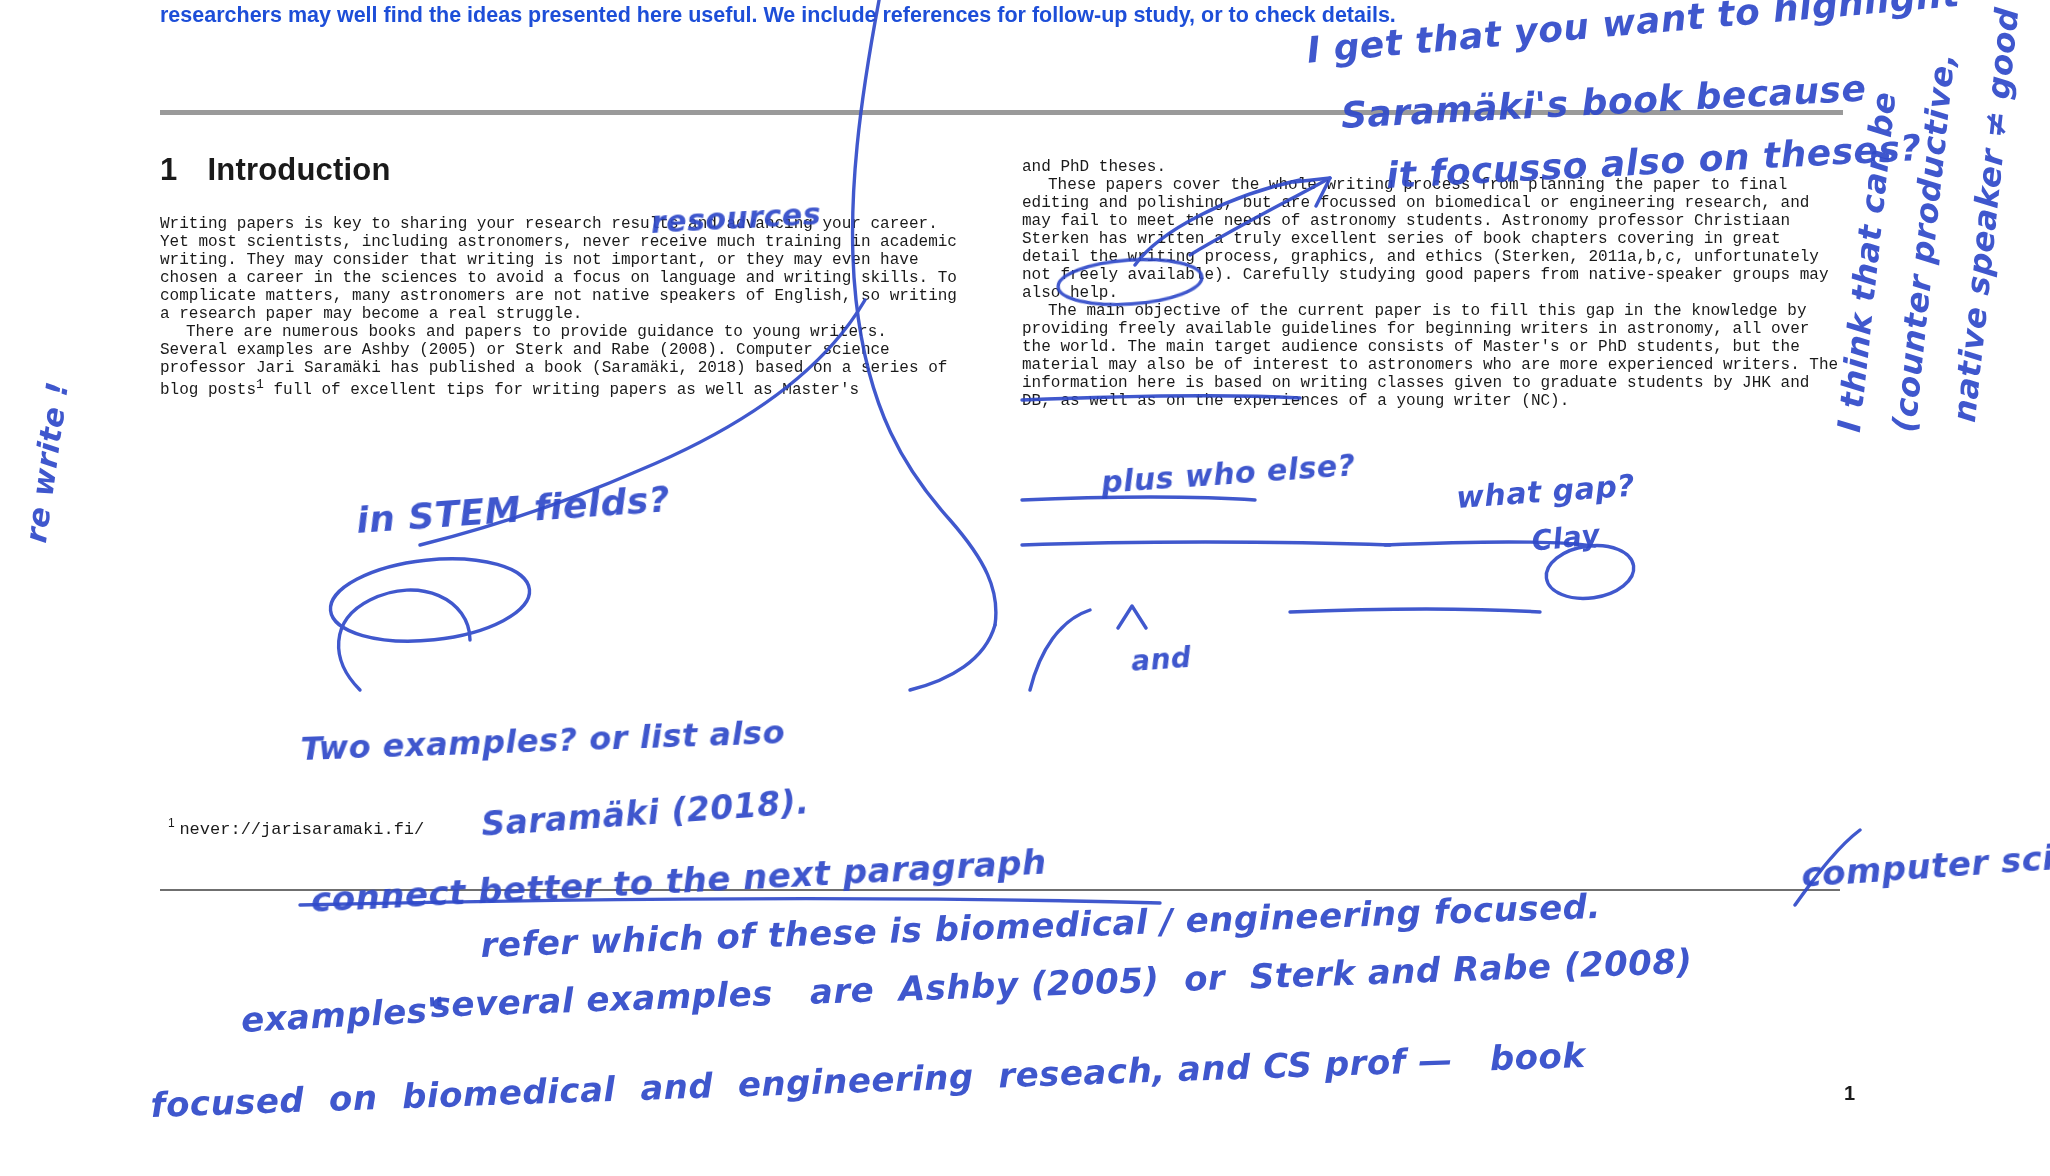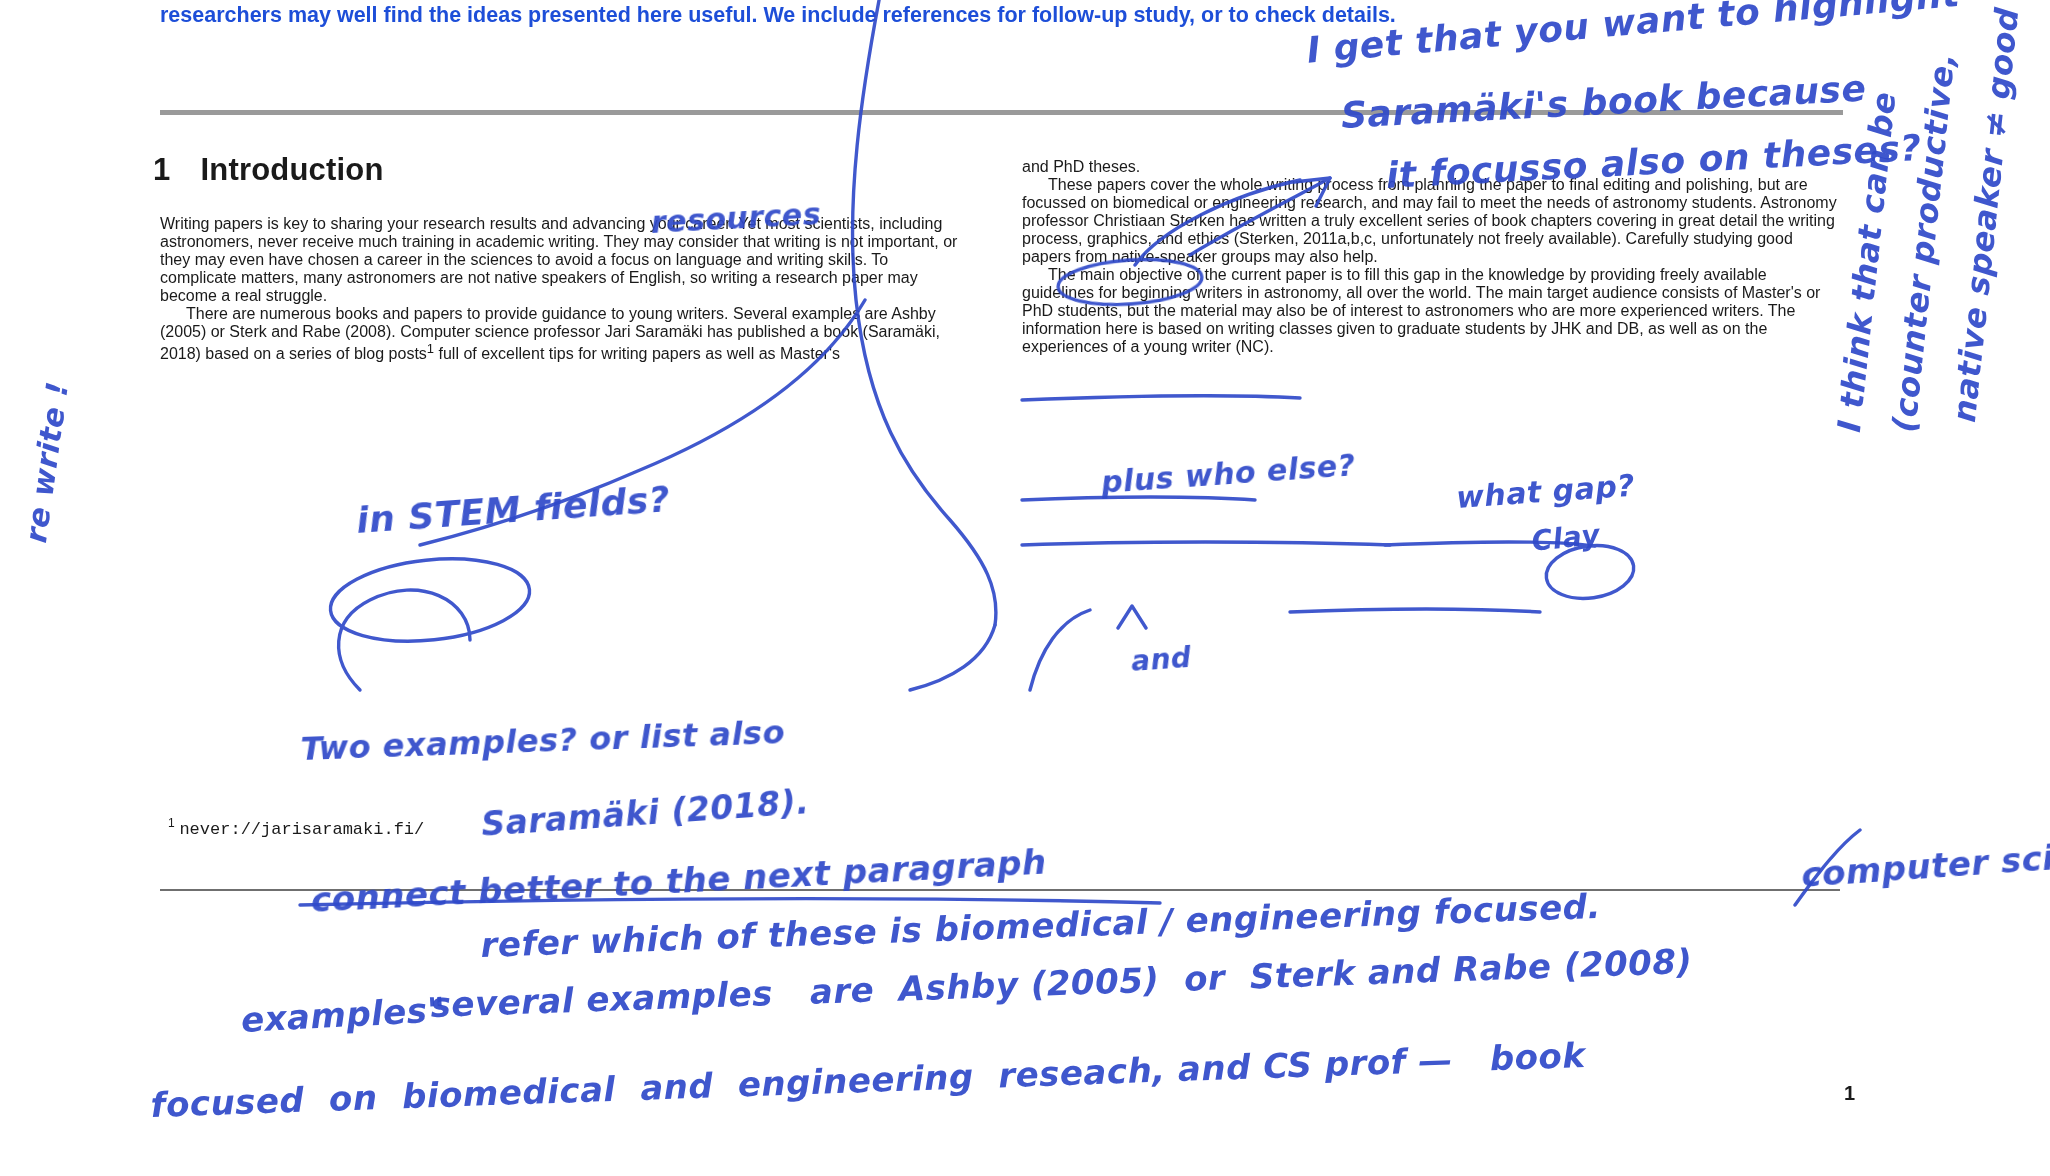--- a/index.html
+++ b/index.html
@@ -47,29 +47,29 @@
     position: absolute;
     left: 160px;
     top: 110px;
     width: 1683px;
     height: 5px;
     background: #9a9a9a;
   }
 
   .sec-head {
     position: absolute;
-    left: 153px;
+    left: 160px;
     top: 152px;
     font-size: 31px;
     font-weight: 700;
     letter-spacing: 0.2px;
   }
   .sec-head .num { margin-right: 30px; }
 
-  .para { margin: 0 0 0 0; }
+  .para { margin: 0 0 0 0; font-family: Liberation Mono, monospace; }
   .para.indent { text-indent: 26px; }
 
   .left-body { position: absolute; left: 160px; top: 215px; width: 800px; }
   .right-body { position: absolute; left: 1022px; top: 158px; width: 820px; }
   .footnote {
     position: absolute;
     left: 168px;
     top: 816px;
     font-size: 17px;
   }

